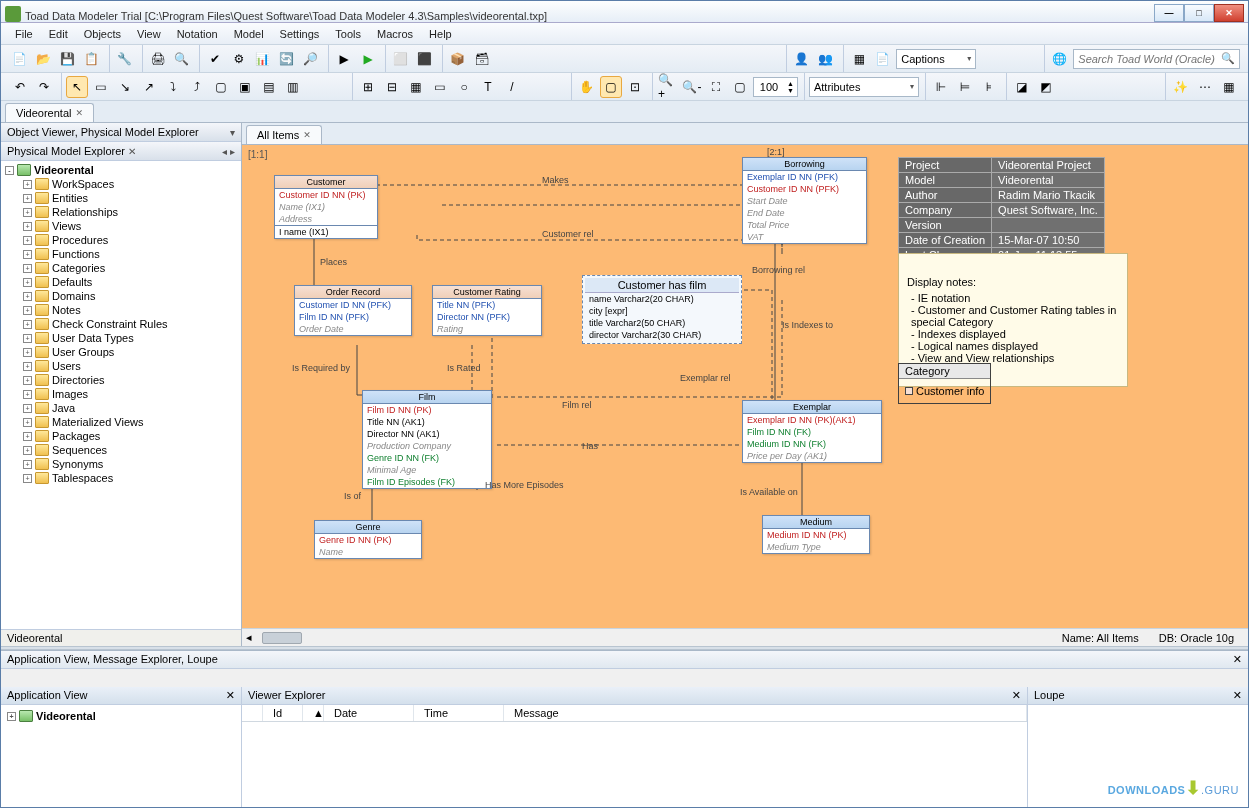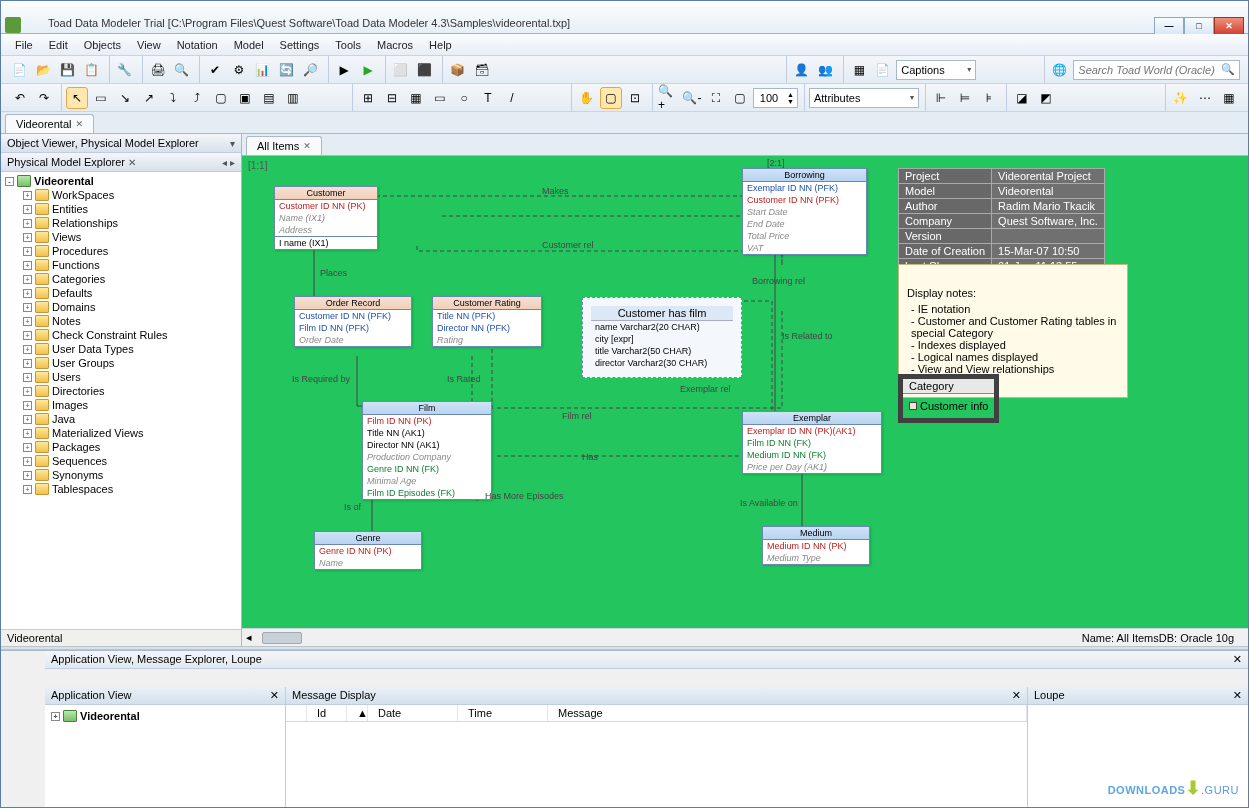--- a/index.html
+++ b/index.html
@@ -1,18 +1,18 @@
 <!DOCTYPE html>
 <html><head>
 <meta charset="utf-8">
 <style>
 * { box-sizing: border-box; margin: 0; padding: 0; font-family: "Segoe UI", Tahoma, sans-serif; font-size: 11px; }
 body { width: 1249px; height: 808px; background: #f0f0f0; position: relative; overflow: hidden; }
 .window { width: 100%; height: 100%; border: 1px solid #5a7da8; display: flex; flex-direction: column; }
-.titlebar { height: 22px; background: linear-gradient(#fdfefe, #e6eef7); display: flex; align-items: flex-start; padding: 16px 4px; border-bottom: 1px solid #aac; gap: 23px; }
+.titlebar { height: 22px; background: linear-gradient(#fdfefe, #e6eef7); display: flex; align-items: flex-end; padding: 0 4px; border-bottom: 1px solid #aac; }
 .titlebar .app-icon { width: 16px; height: 16px; background: #5a9a3a; border-radius: 2px; margin-right: 4px; }
 .titlebar .title { flex: 1; color: #333; }
 .winbtns { display: flex; gap: 0; }
 .winbtn { width: 30px; height: 18px; border: 1px solid #8aa8c8; background: linear-gradient(#f8fbfe,#d8e8f8); display: flex; align-items: center; justify-content: center; font-size: 9px; font-weight: bold; }
 .winbtn.close { background: linear-gradient(#f09080,#d04030); color: #fff; border-color: #a03020; }
 .menubar { height: 22px; background: linear-gradient(#fafcfe,#e8eef6); display: flex; align-items: center; padding: 0 6px; border-bottom: 1px solid #c8d4e0; }
 .menuitem { padding: 2px 8px; color: #222; cursor: default; }
 .toolbar-row { height: 28px; background: linear-gradient(#f4f6fa,#e4ecf4); border-bottom: 1px solid #c8d4e0; display: flex; align-items: center; padding: 0 4px; gap: 2px; }
 .toolbar-group { display: flex; align-items: center; gap: 2px; padding: 0 4px; border-left: 1px solid #c0cde0; height: 100%; }
 .toolbar-group:first-child { border-left: none; }
@@ -34,49 +34,49 @@
 .tree { flex: 1; overflow-y: auto; background: #fff; padding: 2px; }
 .tree-node { display: flex; align-items: center; padding: 1px 2px; gap: 3px; cursor: default; white-space: nowrap; }
 .tree-node .expand { width: 9px; height: 9px; border: 1px solid #888; font-size: 7px; line-height: 7px; text-align: center; color: #555; }
 .tree-node .folder { width: 14px; height: 12px; background: linear-gradient(#ffe89a,#f0c050); border: 1px solid #c89830; border-radius: 1px; }
 .tree-node.root { font-weight: bold; }
 .tree-node.root .folder { background: linear-gradient(#b8e8b0,#78c068); border-color: #4a8040; }
 .tree-children { padding-left: 18px; }
 .panel-footer { padding: 2px 6px; background: #f0f0ec; border-top: 1px solid #c0cde0; }
 .canvas-area { flex: 1; display: flex; flex-direction: column; background: #fff; position: relative; overflow: hidden; }
 .canvas-tabstrip { height: 22px; background: #e4ecf4; display: flex; align-items: flex-end; padding: 0 4px; border-bottom: 1px solid #aab8c8; }
-.canvas { flex: 1; position: relative; background: #22c55e; overflow: hidden; }
+.canvas { flex: 1; position: relative; background: #fdba74; overflow: hidden; }
 .zoom-label { position: absolute; top: 4px; left: 6px; font-size: 10px; color: #555; }
 .entity { position: absolute; border: 1px solid #6a88b0; background: #fff; box-shadow: 1px 1px 2px rgba(0,0,0,0.15); font-size: 9px; min-width: 90px; }
 .entity-title { background: linear-gradient(#cfe2f8,#b8d4f0); text-align: center; padding: 1px 4px; border-bottom: 1px solid #6a88b0; font-size: 9px; }
 .entity.pink .entity-title { background: linear-gradient(#f6e0d4,#f0cfb8); }
 .entity-row { padding: 1px 4px; display: flex; align-items: center; gap: 2px; font-size: 9px; white-space: nowrap; }
 .entity-row.italic { font-style: italic; color: #888; }
 .entity-row.pk { color: #c02020; }
 .entity-row.fk { color: #108030; }
 .entity-row.nn { color: #2050b0; }
 .entity-footer { border-top: 1px solid #6a88b0; padding: 1px 4px; font-size: 9px; }
-.view-entity { position: absolute; border: 1px dashed #6a88b0; background: #f4f8fc; font-size: 9px; padding: 8px; margin-top: 11px; }
+.view-entity { position: absolute; border: 1px dashed #6a88b0; background: #f4f8fc; font-size: 9px; padding: 2px; }
 .view-entity .vtitle { text-align: center; background: #dce8f6; padding: 1px 4px; border-bottom: 1px solid #aac; }
 .rel-label { position: absolute; font-size: 9px; color: #444; }
 .info-table { position: absolute; border-collapse: collapse; background: #686868; color: #fff; font-size: 9px; }
 .info-table td { border: 1px solid #aaa; padding: 1px 6px; }
 .info-table td.v { background: #707070; }
 .notes { position: absolute; background: #fffbe8; border: 1px solid #c8b880; padding: 22px 8px; font-size: 9px; }
 .notes .hdr { margin-bottom: 4px; }
 .notes .item { margin-left: 4px; }
-.category { position: absolute; border: 5px solid #404040; font-size: 9px; }
+.category { position: absolute; border: 1px solid #404040; font-size: 9px; }
 .category .chdr { background: #e8e8e8; padding: 1px 6px; border-bottom: 1px solid #888; }
 .category .cbody { padding: 6px 6px; }
 .cbox { display: inline-block; width: 8px; height: 8px; border: 1px solid #444; margin-right: 3px; background: #f6e0d4; }
 .hscroll { height: 18px; background: #f0f0f0; border-top: 1px solid #c8d4e0; display: flex; align-items: center; justify-content: space-between; padding: 0 4px; }
 .hscroll .thumb { width: 40px; height: 12px; background: #c8d0d8; border: 1px solid #a0a8b0; margin-left: 10px; border-radius: 2px; }
-.statusright { display: flex; padding-right: 10px; }
+.statusright { display: flex; gap: 20px; padding-right: 10px; }
 .splitter-h { height: 4px; background: #d8e0e8; border-top: 1px solid #b8c4d0; border-bottom: 1px solid #b8c4d0; cursor: ns-resize; }
-.bottom-area { border-top: 1px solid #aab8c8; padding-left: 44px; }
+.bottom-area { border-top: 1px solid #aab8c8; }
 .bottom-header { padding: 2px 6px; background: linear-gradient(#f4f6fa,#e0e8f0); display: flex; justify-content: space-between; border-bottom: 1px solid #c0cde0; }
 .bottom-panels { display: flex; height: 120px; margin-top: 18px; }
 .bp { display: flex; flex-direction: column; border-right: 1px solid #c0cde0; }
 .bp-header { padding: 2px 6px; background: linear-gradient(#eaf0f8,#d4e0ec); display: flex; justify-content: space-between; border-bottom: 1px solid #c0cde0; }
 .bp-body { flex: 1; background: #fff; overflow: hidden; }
 .msg-cols { display: flex; border-bottom: 1px solid #d0d8e0; }
 .msg-col { padding: 2px 10px; border-right: 1px solid #e0e6ec; font-size: 11px; }
 .watermark { position: absolute; bottom: 8px; right: 10px; font-size: 22px; font-family: Arial; color: #4a90e2; font-weight: 600; letter-spacing: 0.5px; text-shadow: 0 1px 2px rgba(255,255,255,0.8); }
 .watermark .guru { font-weight: 300; color: #5a9bd8; }
 .watermark .dl { color: #5aa8e0; }
@@ -473,21 +473,21 @@
         <div class="rel-label" style="left:300px;top:30px">Makes</div>
         <div class="rel-label" style="left:300px;top:84px">Customer rel</div>
         <div class="rel-label" style="left:78px;top:112px">Places</div>
         <div class="rel-label" style="left:50px;top:218px">Is Required by</div>
         <div class="rel-label" style="left:205px;top:218px">Is Rated</div>
         <div class="rel-label" style="left:320px;top:255px">Film rel</div>
         <div class="rel-label" style="left:340px;top:296px">Has</div>
         <div class="rel-label" style="left:243px;top:335px">Has More Episodes</div>
         <div class="rel-label" style="left:102px;top:346px">Is of</div>
         <div class="rel-label" style="left:510px;top:120px">Borrowing  rel</div>
-        <div class="rel-label" style="left:540px;top:175px">Is Related to</div>
+        <div class="rel-label" style="left:540px;top:175px">Is Indexes to</div>
         <div class="rel-label" style="left:438px;top:228px">Exemplar rel</div>
         <div class="rel-label" style="left:498px;top:342px">Is Available on</div>
 
         <table class="info-table" style="left:656px;top:12px">
           <tbody id="info-rows">
               <tr>
                 <td>Project</td>
                 <td class="v">Videorental Project</td>
               </tr>
               <tr>
@@ -562,21 +562,21 @@
         <div class="bp-body" style="padding:4px">
           <div class="tree-node root">
               <span class="expand">+</span>
               <span class="folder"></span>
               <b>Videorental</b>
             </div>
         </div>
       </div>
       <div class="bp" style="flex:1">
         <div class="bp-header">
-            <span>Message Display</span>
+            <span>Viewer Explorer</span>
             <span class="x">✕</span>
           </div>
         <div class="bp-body">
           <div class="msg-cols">
             <div class="msg-col" style="width:20px"></div>
             <div class="msg-col" style="width:40px">Id</div>
             <div class="msg-col" style="width:20px">▲</div>
             <div class="msg-col" style="width:90px">Date</div>
             <div class="msg-col" style="width:90px">Time</div>
             <div class="msg-col" style="flex:1">Message</div>

